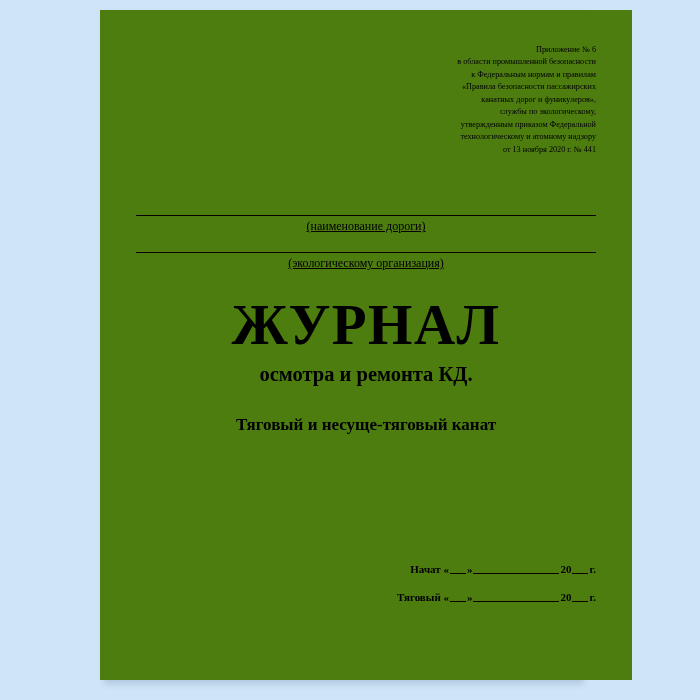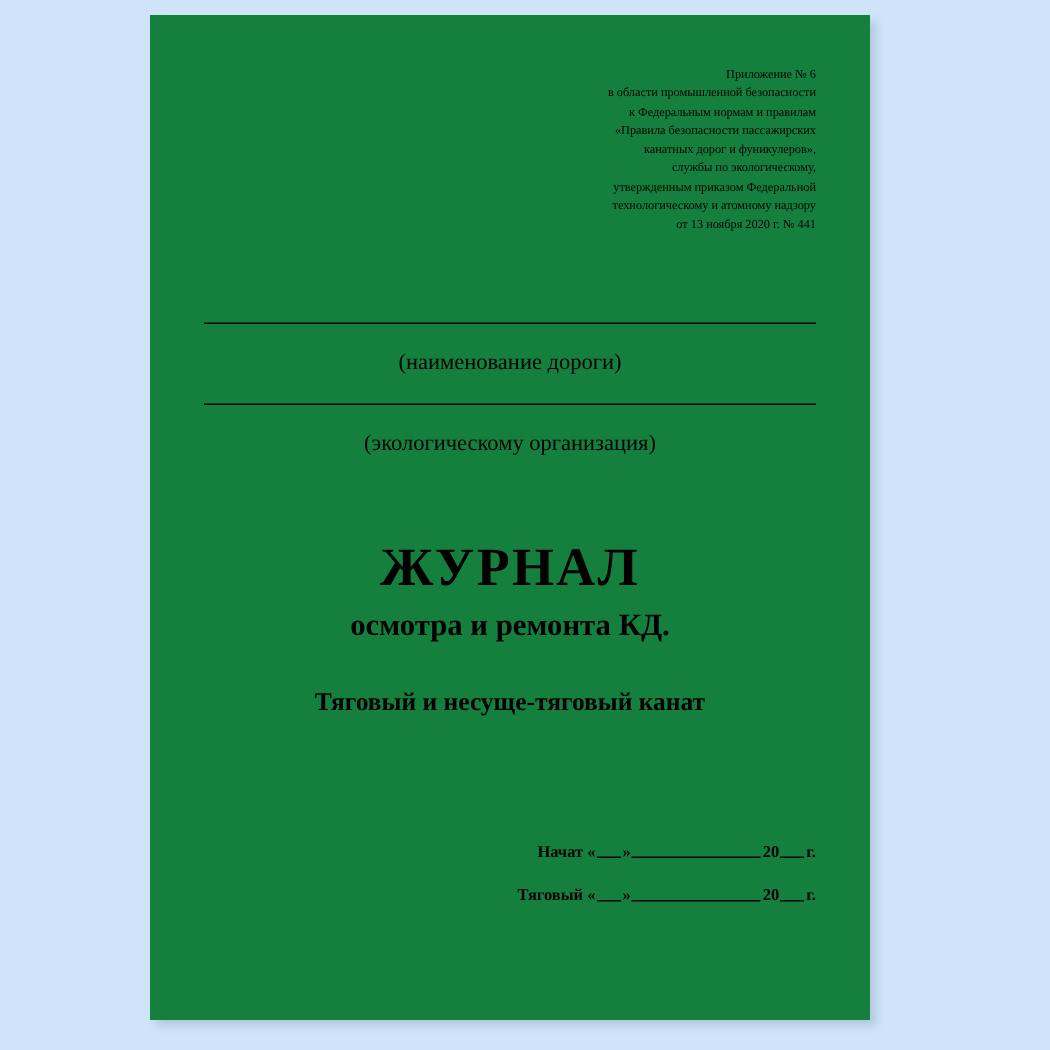--- a/index.html
+++ b/index.html
@@ -24,23 +24,23 @@
     top: 14px;
     width: 480px;
     height: 670px;
     background: rgba(120, 150, 180, 0.35);
     filter: blur(3px);
   }
   .page {
     position: absolute;
     left: 100px;
     top: 10px;
-    width: 480px;
+    width: 532px;
     height: 670px;
-    background: #15803d;
+    background: #4d7c0f;
     box-sizing: border-box;
     padding: 34px 36px 30px 36px;
   }
 
   
   .ref-block {
     width: 208px;
     margin-left: auto;
     text-align: right;
     font-size: 8.2px;
@@ -55,35 +55,36 @@
   .sig-area {
     margin-top: 58px;
   }
   .sig-line {
     border-bottom: 1px solid #000;
     height: 1px;
     width: 100%;
   }
   .sig-caption {
     text-align: center;
-    font-size: 15px;
-    margin-top: 18px;
+    font-size: 12px;
+    margin-top: 3px;
     color: #000;
+    text-decoration: underline;
   }
   .sig-gap {
     height: 17px;
   }
 
   
   .title-main {
     text-align: center;
-    font-size: 36px;
+    font-size: 57px;
     font-weight: bold;
     letter-spacing: 1.5px;
-    margin-top: 55px;
+    margin-top: 25px;
     line-height: 1;
     color: #000;
   }
   .title-sub {
     text-align: center;
     font-size: 20.5px;
     font-weight: bold;
     margin-top: 10px;
     color: #000;
   }

